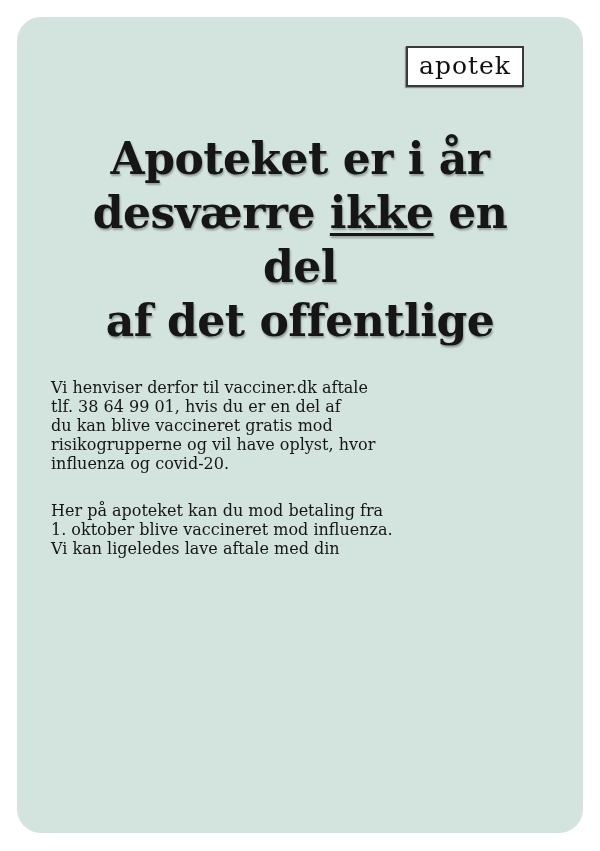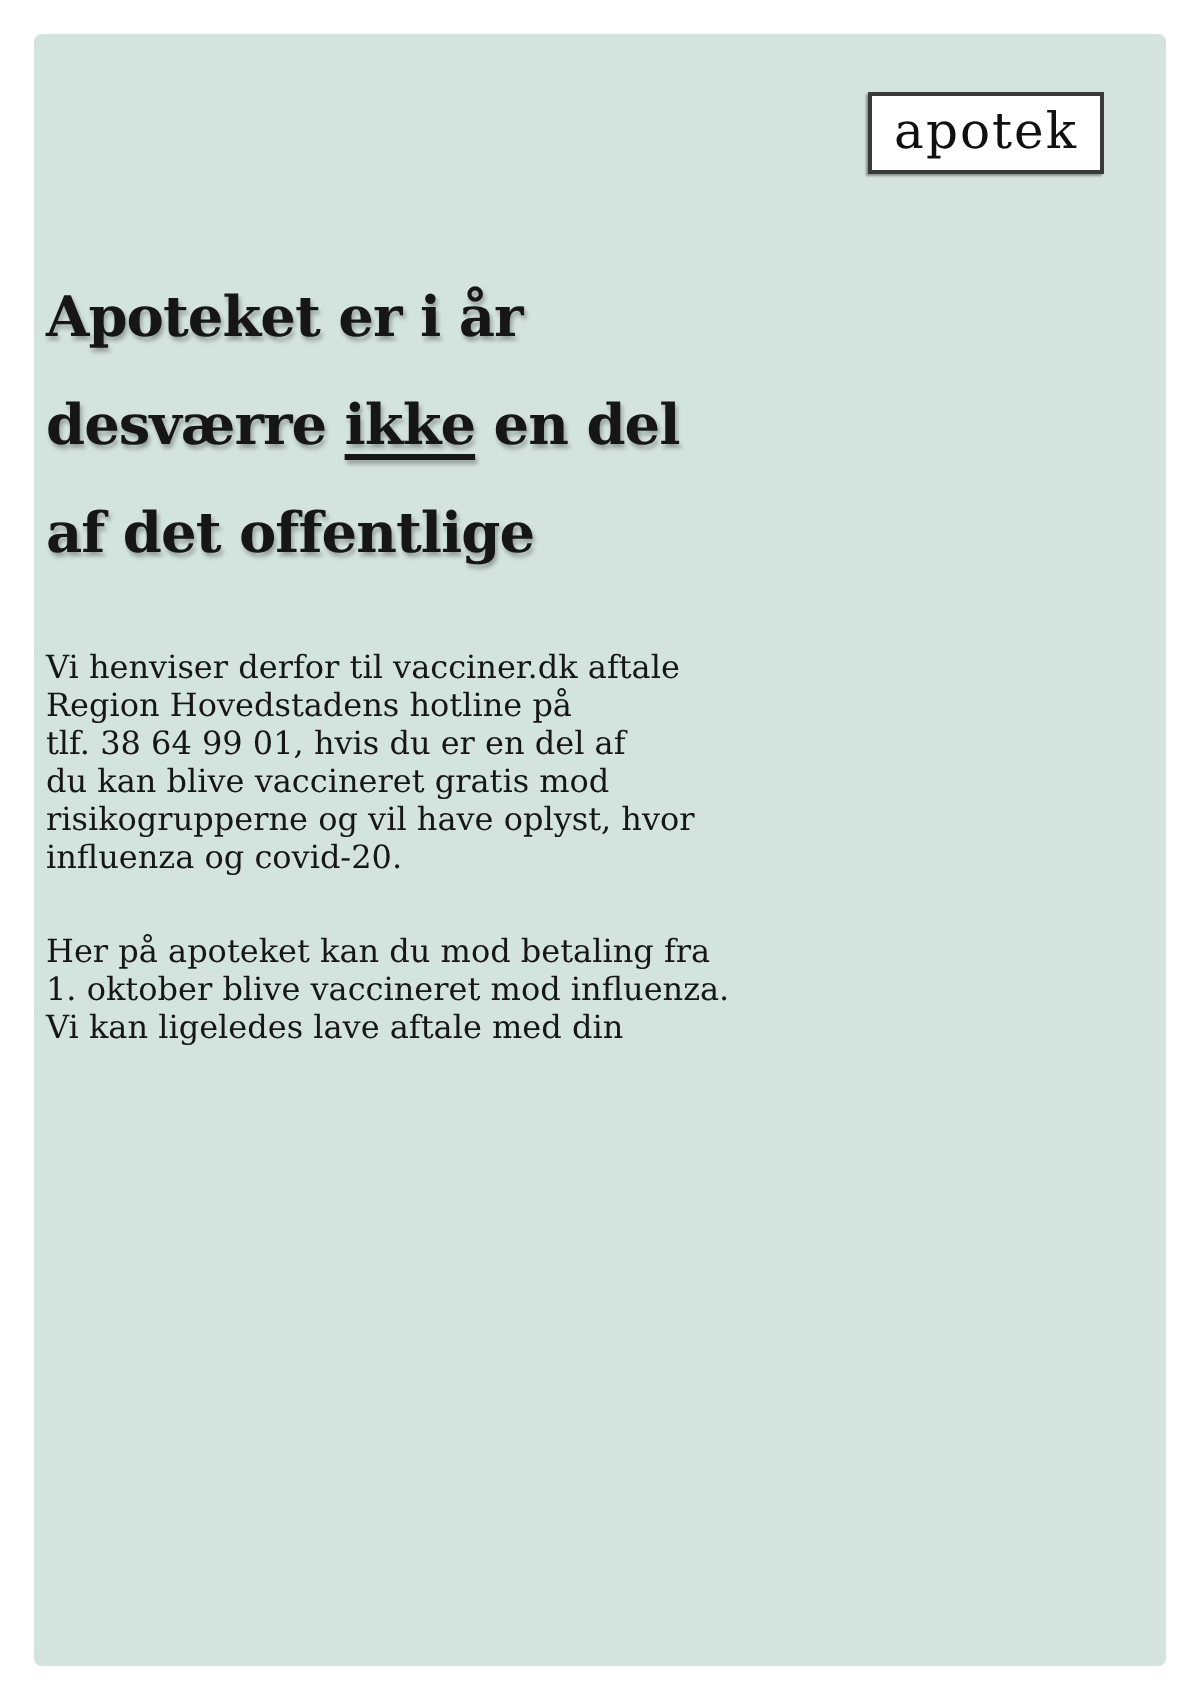--- a/index.html
+++ b/index.html
@@ -11,46 +11,46 @@
     font-family: "DejaVu Serif", serif;
     overflow: hidden;
   }
   .poster-card {
     position: absolute;
     left: 17px;
     top: 17px;
     width: 566px;
     height: 816px;
     background: #d3e3dd;
-    border-radius: 4px;
+    border-radius: 24px;
     color: #161616;
     box-sizing: border-box;
-    padding: 0 6px;
+    padding: 0 34px;
   }
   .logo-row {
     display: flex;
     justify-content: flex-end;
     margin-top: 29px;
     margin-right: 25px;
   }
   .logo-box {
     background: #ffffff;
     border: 2px solid #3a3a3a;
     padding: 2px 11px 4px 11px;
     font-size: 25px;
     font-weight: 500;
     letter-spacing: 1px;
     color: #101010;
     box-shadow: -1px 1px 1px rgba(0,0,0,0.35);
     line-height: 31px;
   }
   .headline {
     margin: 45px 0 0 0;
-    text-align: left;
-    font-size: 28px;
+    text-align: center;
+    font-size: 44px;
     font-weight: bold;
     line-height: 54px;
     letter-spacing: -0.5px;
     text-shadow: 1px 2px 2px rgba(0,0,0,0.30);
   }
   .headline .u {
     text-decoration: underline;
     text-decoration-thickness: 3px;
     text-underline-offset: 5px;
   }
@@ -79,21 +79,20 @@
 
   <h1 class="headline">
     <div>Apoteket er i år</div>
     <div><span>desværre </span><span class="u">ikke</span><span> en del</span></div>
     <div>af det offentlige</div>
   </h1>
 
   <p class="body-par first">
     </p>
     <div>Vi henviser derfor til vacciner.dk aftale</div>
-    <div>Region Hovedstadens hotline på</div>
     <div>tlf. 38 64 99 01, hvis du er en del af</div>
     <div>du kan blive vaccineret gratis mod</div>
     <div>risikogrupperne og vil have oplyst, hvor</div>
     <div>influenza og covid-20.</div>
   <p></p>
 
   <p class="body-par second">
     </p>
     <div>Her på apoteket kan du mod betaling fra</div>
     <div>1. oktober blive vaccineret mod influenza.</div>

